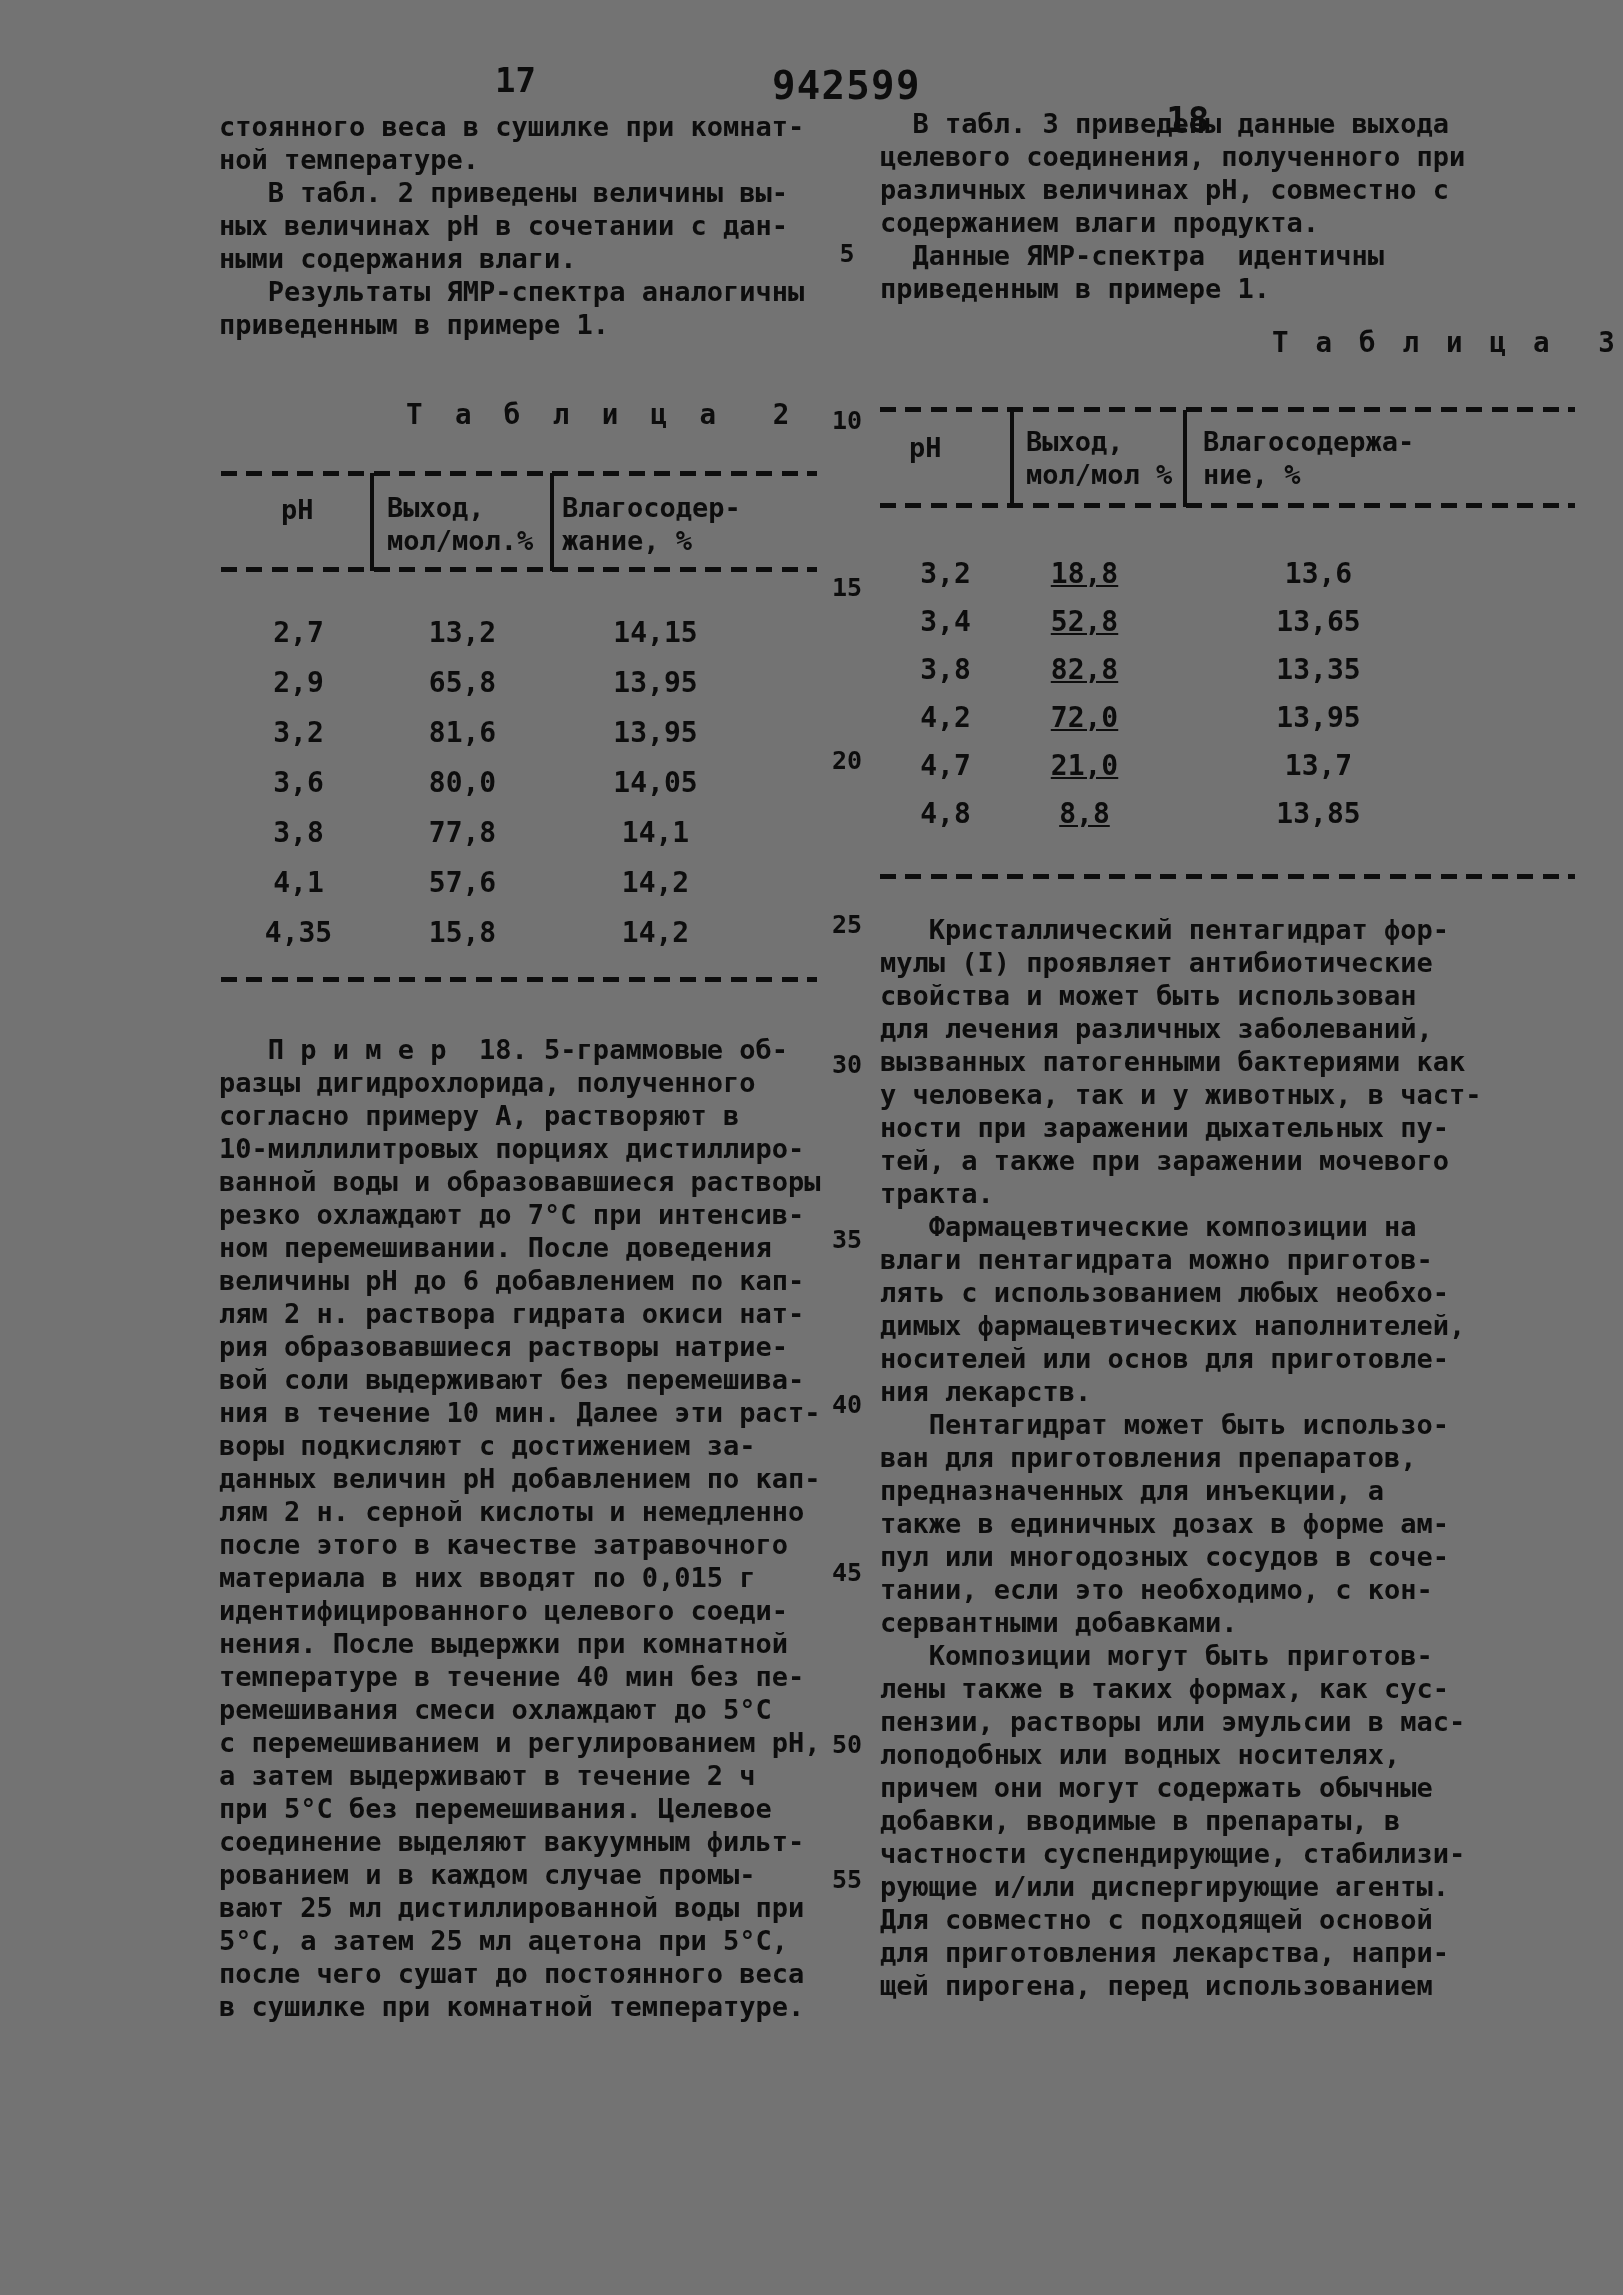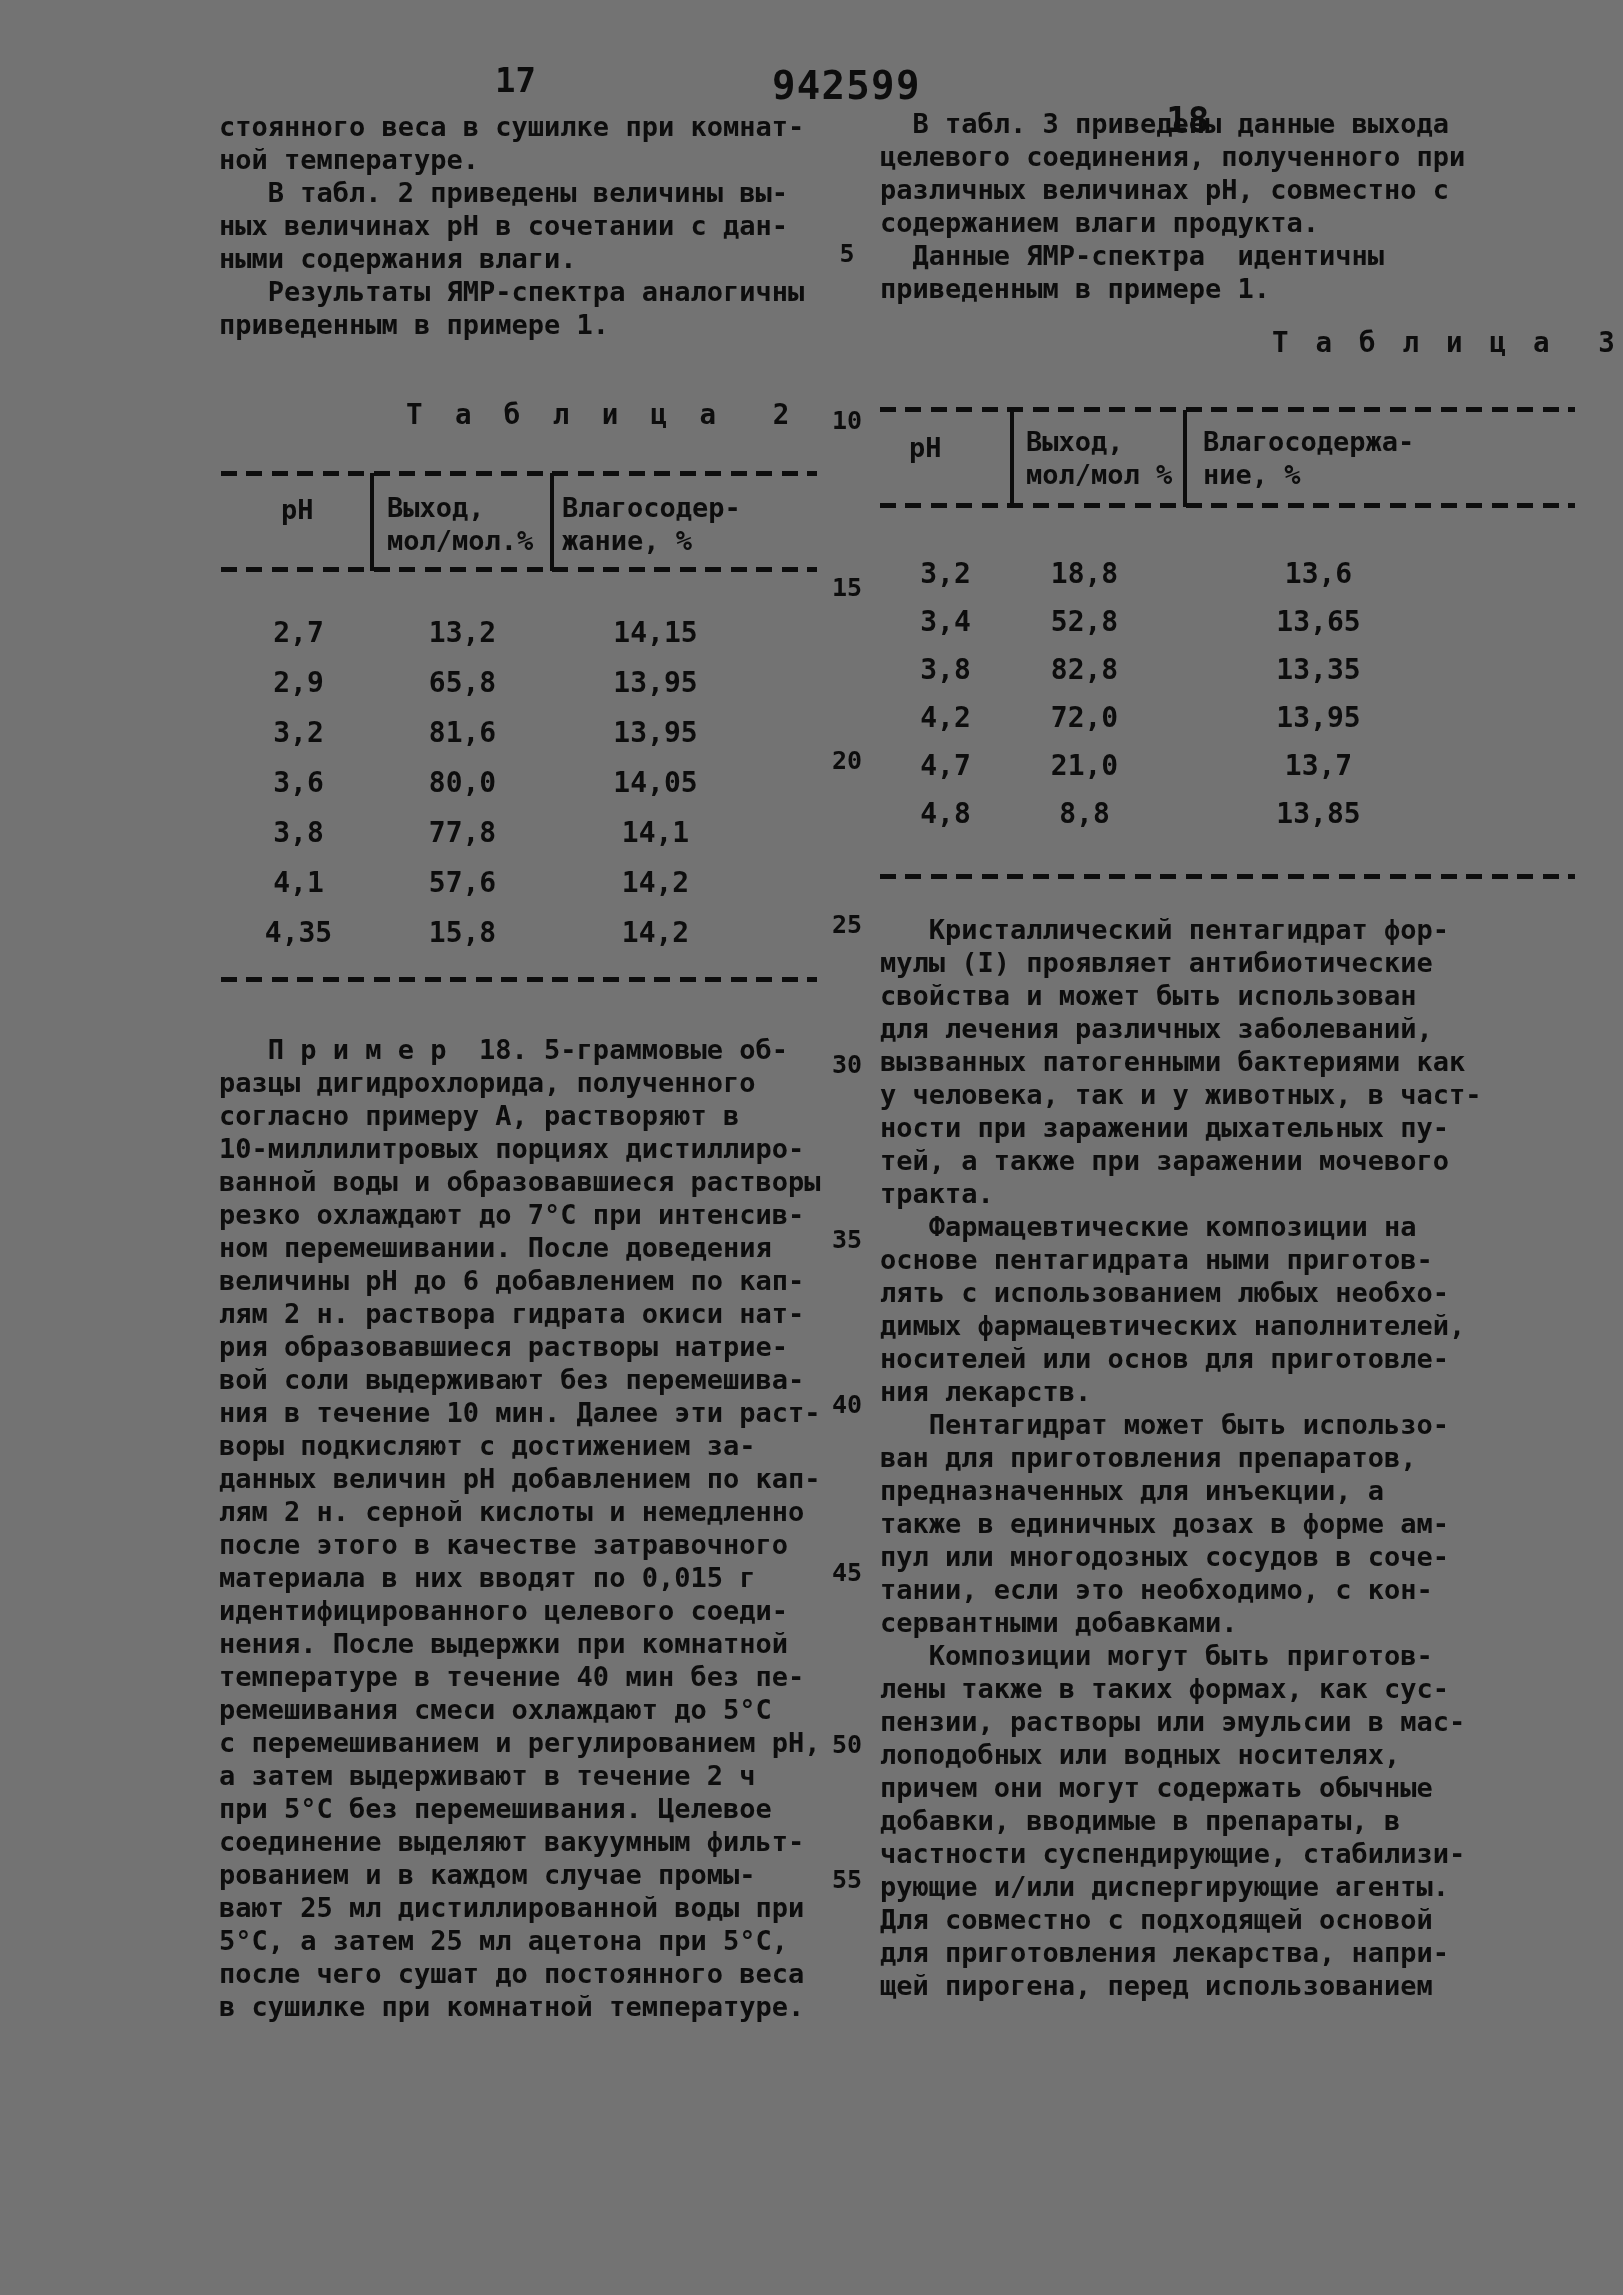--- a/index.html
+++ b/index.html
@@ -54,21 +54,21 @@
   .t3-h-moist { left:1203px; top:425px; }
 
   .rows { position:absolute; }
   .t2rows { left:223px;  top:607px; width:592px; }
   .t3rows { left:880px; top:549px; width:700px; }
   .trow { display:flex; align-items:center; }
   .t2rows .trow { height:50px; }
   .t3rows .trow { height:48px; }
   .trow .c { text-align:center; font-size:28px; white-space:pre; }
   .t2rows .c1 { width:151px; } .t2rows .c2 { width:177px; } .t2rows .c3 { width:209px; }
-  .t3rows .c1 { width:131px; } .t3rows .c2 { width:147px; } .t3rows .c3 { width:321px; }
+  .t3rows .c1 { width:131px; } .t3rows .c2 { width:147px;text-decoration:underline; } .t3rows .c3 { width:321px; }
 
   .lineno {
     position:absolute; left:819px; width:56px;
     text-align:center; font-size:25px; white-space:pre;
   }
 </style>
 </head>
 <body>
 
 <div class="page">
@@ -246,21 +246,21 @@
       <div class="line">   Кристаллический пентагидрат фор-</div>
       <div class="line">мулы (I) проявляет антибиотические</div>
       <div class="line">свойства и может быть использован</div>
       <div class="line">для лечения различных заболеваний,</div>
       <div class="line">вызванных патогенными бактериями как</div>
       <div class="line">у человека, так и у животных, в част-</div>
       <div class="line">ности при заражении дыхательных пу-</div>
       <div class="line">тей, а также при заражении мочевого</div>
       <div class="line">тракта.</div>
       <div class="line">   Фармацевтические композиции на</div>
-      <div class="line">основе пентагидрата ными приготов-</div>
+      <div class="line">влаги пентагидрата можно приготов-</div>
       <div class="line">лять с использованием любых необхо-</div>
       <div class="line">димых фармацевтических наполнителей,</div>
       <div class="line">носителей или основ для приготовле-</div>
       <div class="line">ния лекарств.</div>
       <div class="line">   Пентагидрат может быть использо-</div>
       <div class="line">ван для приготовления препаратов,</div>
       <div class="line">предназначенных для инъекции, а</div>
       <div class="line">также в единичных дозах в форме ам-</div>
       <div class="line">пул или многодозных сосудов в соче-</div>
       <div class="line">тании, если это необходимо, с кон-</div>

